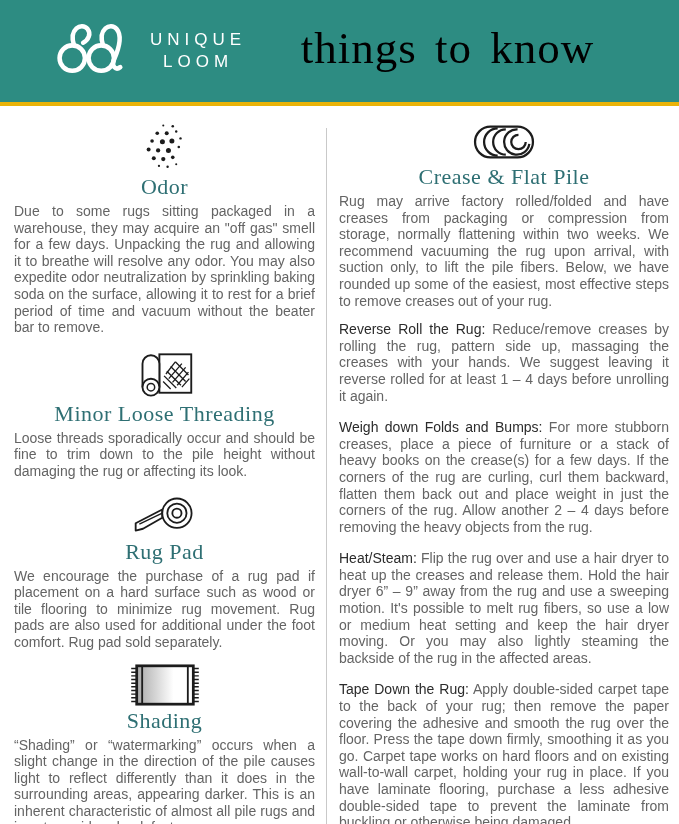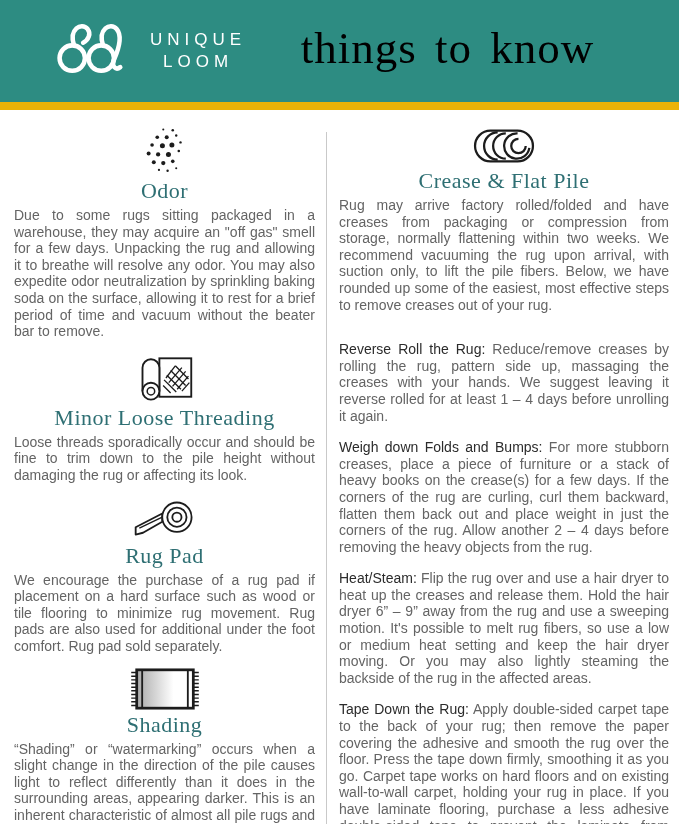--- a/index.html
+++ b/index.html
@@ -15,21 +15,21 @@
     width: 679px;
     height: 824px;
     background: #ffffff;
     display: flex;
     flex-direction: column;
   }
   
   .header {
     height: 102px;
     background: #2d8c82;
-    border-bottom: 8px solid #eab308;
+    border-bottom: 4px solid #eab308;
     display: flex;
     align-items: center;
     flex-shrink: 0;
   }
   .brand {
     margin-left: 50px;
     display: flex;
     align-items: center;
     gap: 12px;
   }
@@ -89,21 +89,21 @@
     letter-spacing: 0.5px;
   }
   p.body-text {
     color: #646464;
     font-size: 14px;
     line-height: 16.6px;
     text-align: justify;
     text-align-last: left;
     margin: 0 0 13px 0;
   }
-  .col-right p.body-text { margin-bottom: 28px; }
+  .col-right p.body-text { margin-bottom: 12px; }
   p.step {
     color: #646464;
     font-size: 14px;
     line-height: 16.6px;
     text-align: justify;
     text-align-last: left;
     margin: 0 0 15px 0;
   }
   .step .lead {
     color: #2b2b2b;

